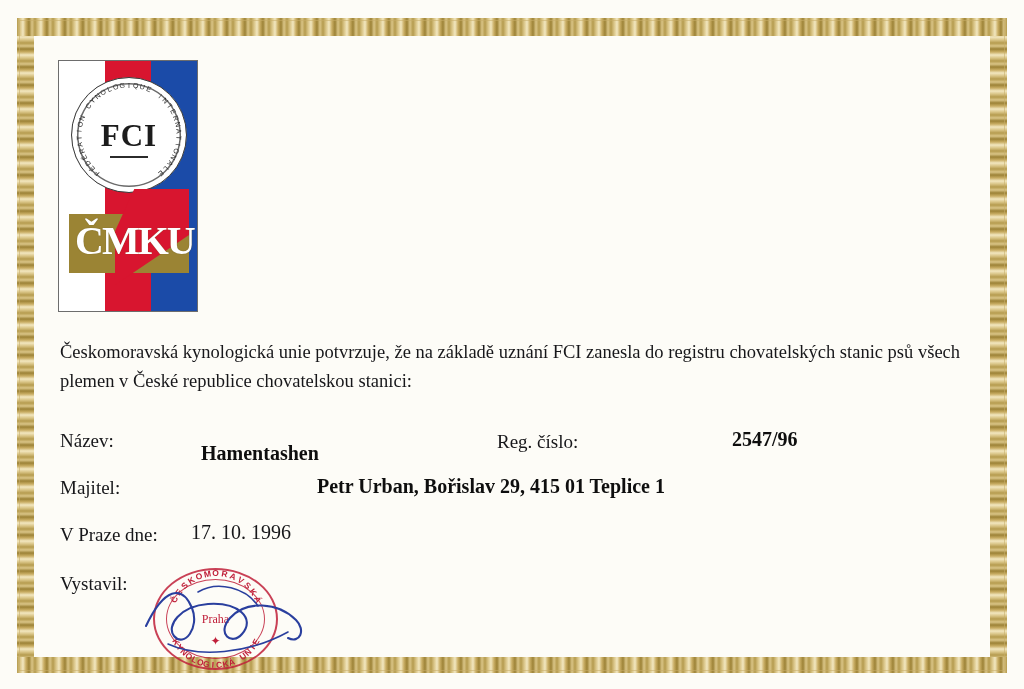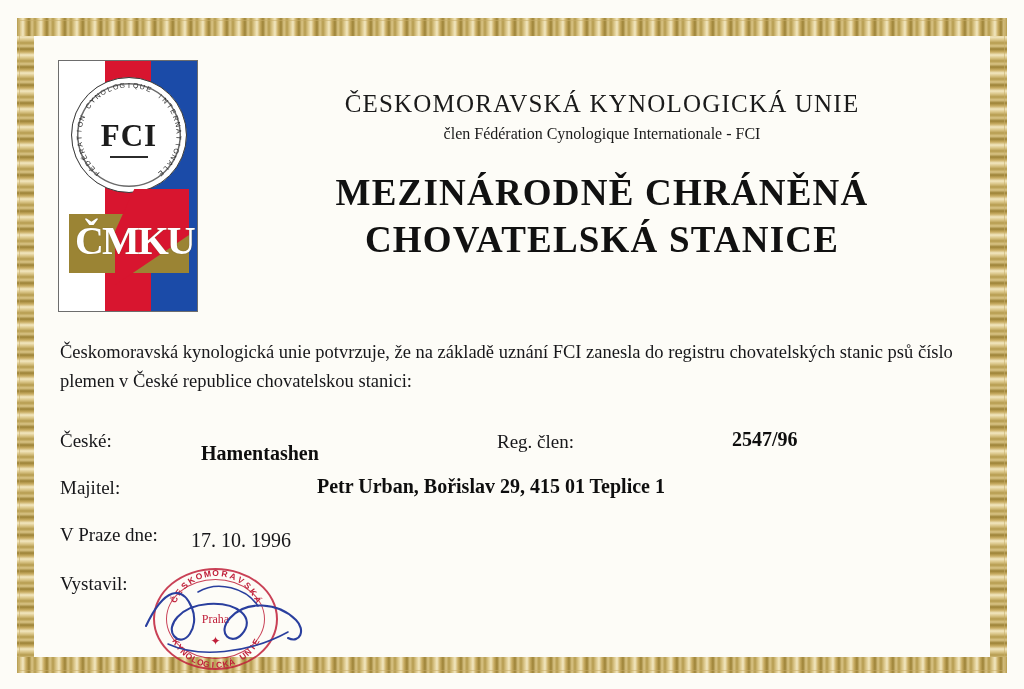--- a/index.html
+++ b/index.html
@@ -231,21 +231,21 @@
     font-size: 20px;
     color: #0e0e0e;
   }
   .r-name-label { position: absolute; left: 0;   top: 4px; }
   .r-name-value { position: absolute; left: 141px; top: 16px; }
   .r-reg-label  { position: absolute; left: 437px; top: 5px; }
   .r-reg-value  { position: absolute; left: 672px; top: 2px; }
   .r-owner-label{ position: absolute; left: 0;   top: 4px; text-align: center; }
   .r-owner-value{ position: absolute; left: 257px; top: 2px; }
   .r-date-label { position: absolute; left: 0;   top: 4px; }
-  .r-date-value { position: absolute; left: 131px; top: 1px; font-size: 20px; margin-top: 8px; }
+  .r-date-value { position: absolute; left: 131px; top: 1px; font-size: 20px; }
   .r-issuer-label { position: absolute; left: 0; top: 6px; font-family: Liberation Serif, serif; }
 
   
   .stamp {
     position: absolute;
     left: 125px;
     top: 540px;
     width: 125px;
     height: 102px;
   }
@@ -362,37 +362,29 @@
         <div class="fci-text">FCI</div>
       </div>
 
       <div class="cmku-box">
         <div class="cmku-gold"></div>
         <div class="cmku-red-diag"></div>
         <div class="cmku-letters">ČMKU</div>
       </div>
     </div>
 
-    <div class="head-block">
-      <div class="org-title">ČESKOMORAVSKÁ KYNOLOGICKÁ UNIE</div>
-      <div class="org-sub">člen Fédération Cynologique Internationale - FCI</div>
-      <div class="main-title">
-        <div>MEZINÁRODNĚ CHRÁNĚNÁ</div>
-        <div>CHOVATELSKÁ STANICE</div>
-      </div>
-    </div>
-
-    <div class="para">Českomoravská kynologická unie potvrzuje, že na základě uznání FCI zanesla do registru chovatelských stanic psů číslo plemen v České republice chovatelskou stanici:</div>
+
+    <div class="para">Českomoravská kynologická unie potvrzuje, že na základě uznání FCI zanesla do registru chovatelských stanic psů všech plemen v České republice chovatelskou stanici:</div>
 
     <div class="fields">
 
       <div class="field-row">
-        <span class="lbl r-name-label">České:</span>
+        <span class="lbl r-name-label">Název:</span>
         <span class="val-bold r-name-value">Hamentashen</span>
-        <span class="lbl r-reg-label">Reg. člen:</span>
+        <span class="lbl r-reg-label">Reg. číslo:</span>
         <span class="val-bold r-reg-value">2547/96</span>
       </div>
 
       <div class="field-row">
         <span class="lbl r-owner-label">Majitel:</span>
         <span class="val-bold r-owner-value">Petr Urban, Bořislav 29, 415 01 Teplice 1</span>
       </div>
 
       <div class="field-row">
         <span class="lbl r-date-label">V Praze dne:</span>

